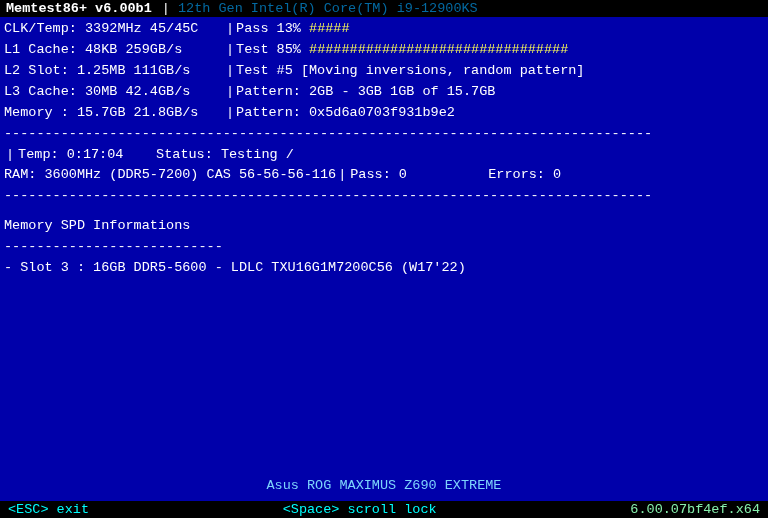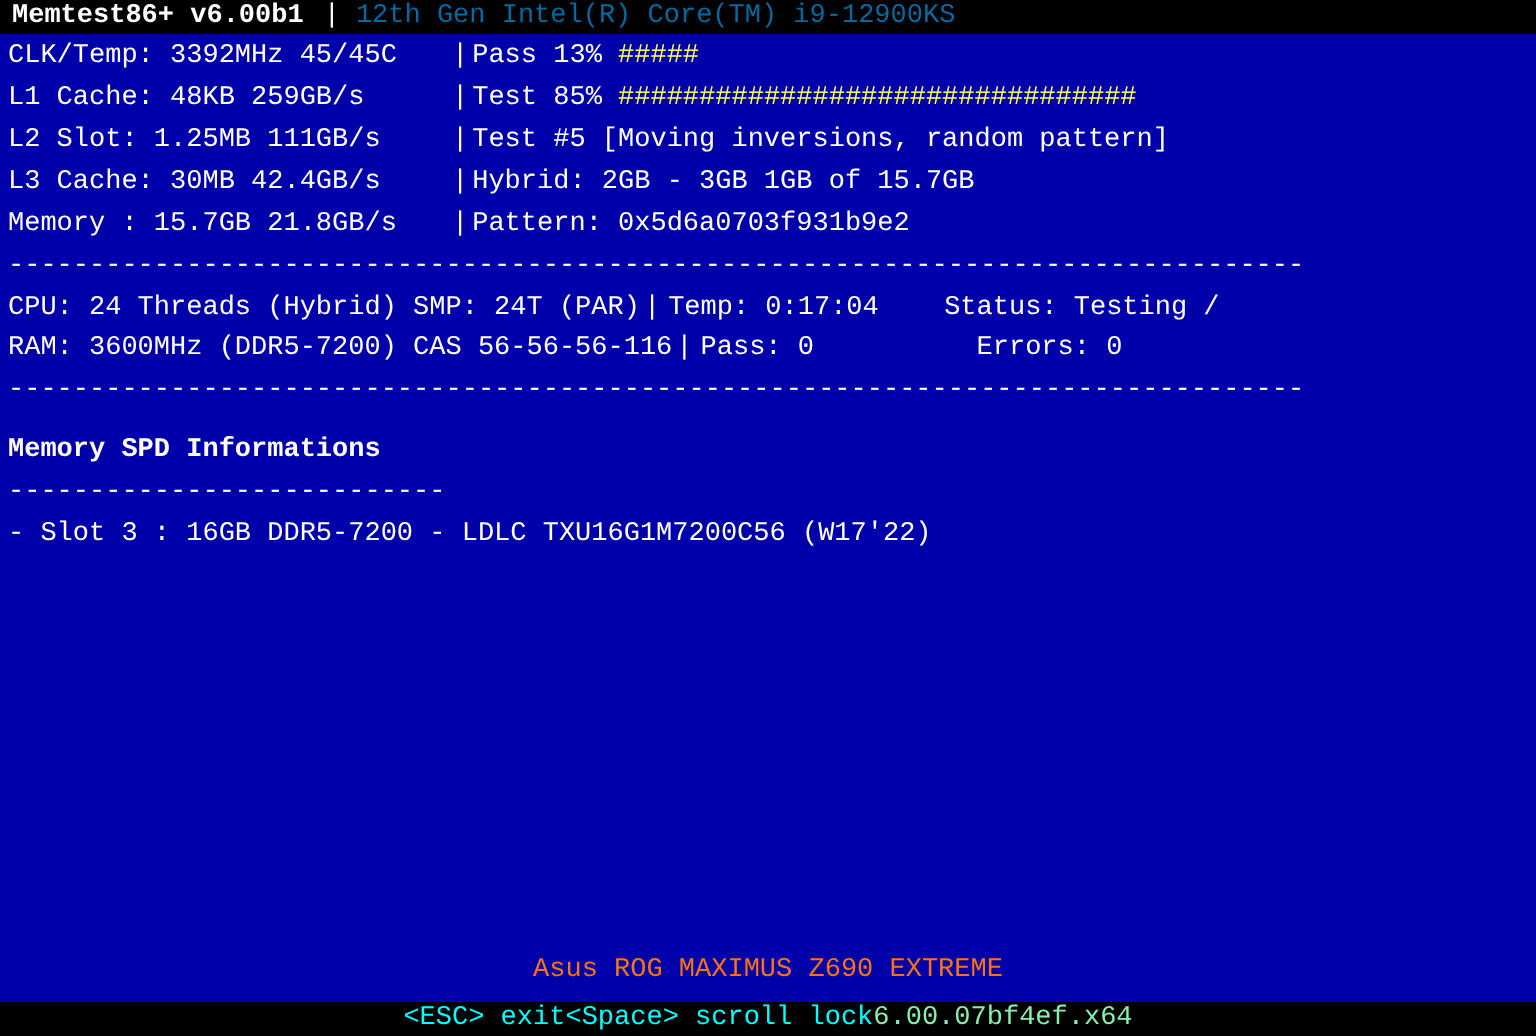--- a/index.html
+++ b/index.html
@@ -76,40 +76,40 @@
     .divider {
       color: #FFFFFF;
       line-height: 1.55;
       white-space: nowrap;
       overflow: hidden;
     }
     .spd-section {
       margin-top: 8px;
     }
     .spd-title {
-      font-weight: bold;
+      font-weight: normal;
       line-height: 1.7;
     }
     .spd-divider {
       line-height: 1.4;
     }
     .spd-entry {
       line-height: 1.7;
     }
     .footer-board {
       text-align: center;
-      color: #f97316;
+      color: #7dd3fc;
       padding: 2px 0;
       line-height: 1.6;
     }
     .footer-bar {
       background-color: #000000;
       color: #00FFFF;
       display: flex;
-      justify-content: center;
+      justify-content: space-between;
       align-items: center;
       padding: 1px 8px;
       flex-shrink: 0;
     }
     .footer-cmd {
       white-space: nowrap;
     }
     .footer-version {
       color: #86efac;
     }
@@ -144,51 +144,50 @@
 
     <div class="info-row">
       <span class="col-left">L2 Slot:  1.25MB    111GB/s</span>
       <span class="col-sep">|</span>
       <span class="col-right">Test #5  [Moving inversions, random pattern]</span>
     </div>
 
     <div class="info-row">
       <span class="col-left">L3 Cache:    30MB   42.4GB/s</span>
       <span class="col-sep">|</span>
-      <span class="col-right">Hybrid:  2GB - 3GB    1GB of 15.7GB</span>
+      <span class="col-right">Pattern:  2GB - 3GB    1GB of 15.7GB</span>
     </div>
 
     <div class="info-row">
       <span class="col-left">Memory  : 15.7GB   21.8GB/s</span>
       <span class="col-sep">|</span>
       <span class="col-right">Pattern: 0x5d6a0703f931b9e2</span>
     </div>
 
     <div class="divider">--------------------------------------------------------------------------------</div>
 
     <div class="info-row">
-      <span style="min-width:280px;">CPU: 24 Threads (Hybrid)  SMP: 24T (PAR)</span>
       <span class="col-sep">|</span>
       <span style="min-width:140px;padding-left:2px;">Temp:  0:17:04</span>
       <span>Status: Testing /</span>
     </div>
 
     <div class="info-row">
       <span style="min-width:280px;">RAM: 3600MHz (DDR5-7200) CAS 56-56-56-116</span>
       <span class="col-sep">|</span>
       <span style="min-width:140px;padding-left:2px;">Pass:  0</span>
       <span>Errors: 0</span>
     </div>
 
     <div class="divider">--------------------------------------------------------------------------------</div>
 
     <div class="spd-section">
       <div class="spd-title">Memory SPD Informations</div>
       <div class="spd-divider">---------------------------</div>
-      <div class="spd-entry">- Slot 3 : 16GB DDR5-7200 - LDLC TXU16G1M7200C56 (W17'22)</div>
+      <div class="spd-entry">- Slot 3 : 16GB DDR5-5600 - LDLC TXU16G1M7200C56 (W17'22)</div>
     </div>
 
     <div class="spacer"></div>
 
     <div class="footer-board">Asus ROG MAXIMUS Z690 EXTREME</div>
 
   </div>
 
   <div class="footer-bar">
     <span class="footer-cmd">&lt;ESC&gt; exit</span>

